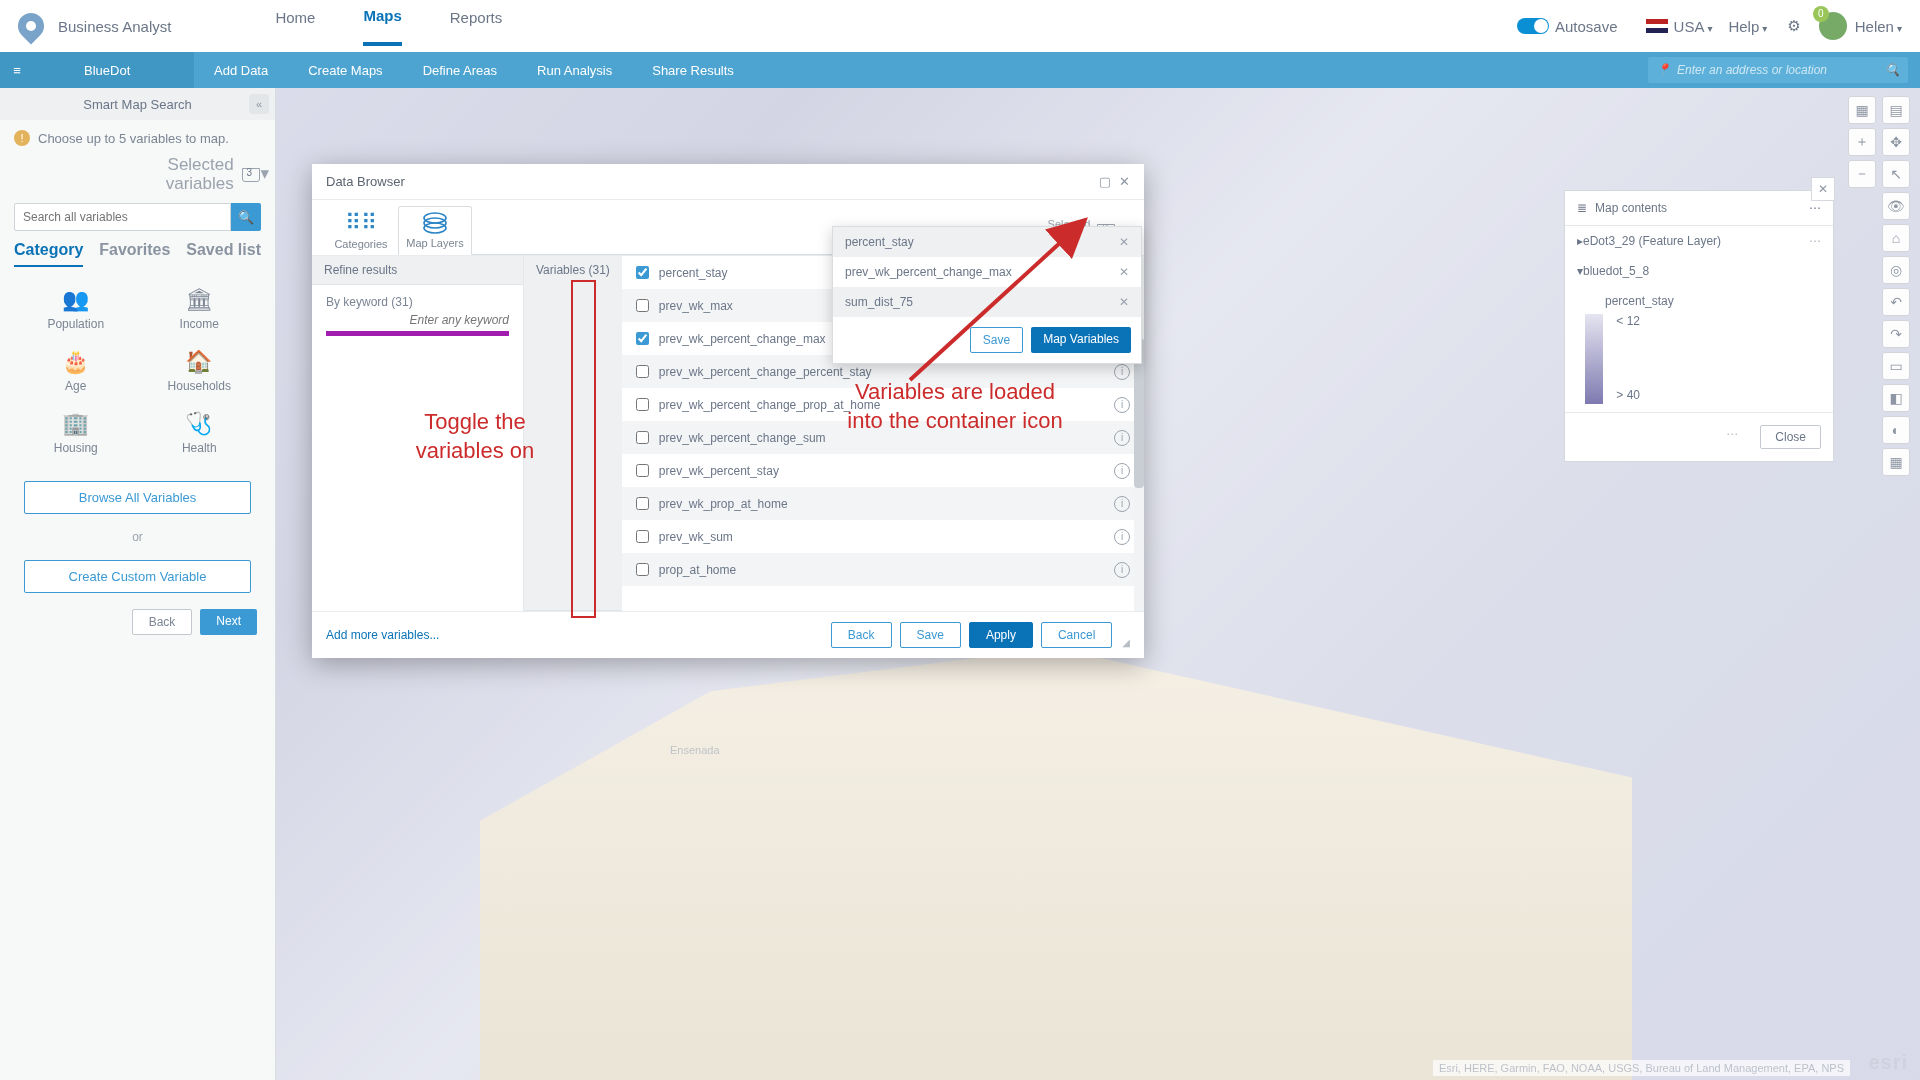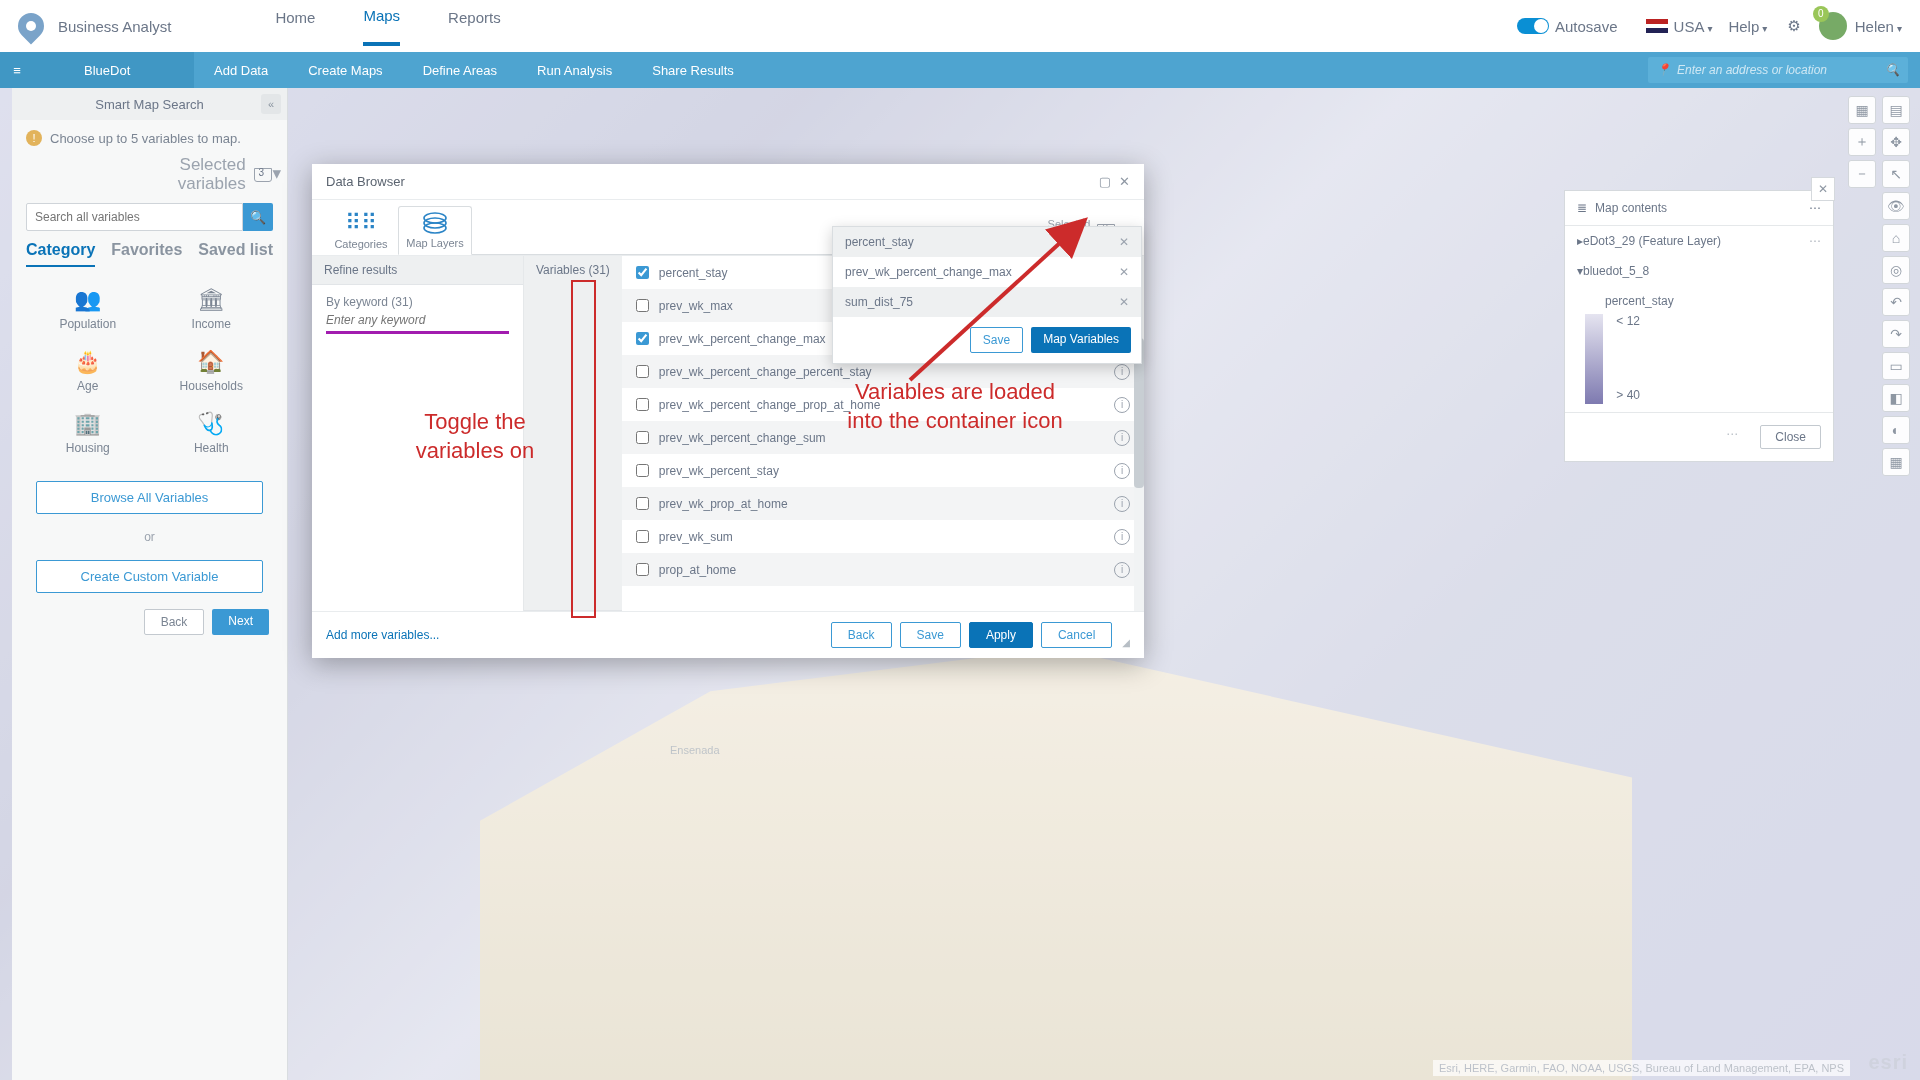--- a/index.html
+++ b/index.html
@@ -10,39 +10,39 @@
 .map-bg::after{content:"";position:absolute;left:25%;top:60%;width:60%;height:40%;background:linear-gradient(180deg,#e8dcc4 0%, #d0c4a4 100%); clip-path: polygon(0 40%, 20% 10%, 50% 0, 100% 30%, 100% 100%, 0 100%);}
 
 
 .dim { position:absolute; inset:0; background:rgba(255,255,255,0.55); }
 
 
 .hdr { position:absolute; top:0; left:0; right:0; height:52px; background:#fff; display:flex; align-items:center; padding:0 18px; color:#6b7688; font-size:15px; }
 .hdr .logo { width:26px; height:26px; background:#7aa3c9; border-radius:50% 50% 50% 0; transform:rotate(-45deg); display:flex;align-items:center;justify-content:center; margin-right:14px;}
 .hdr .logo::after{content:"";width:10px;height:10px;background:#fff;border-radius:50%;}
 .hdr .navitem { margin:0 24px; cursor:pointer; padding-bottom:18px; }
-.hdr .navitem.active { color:#0a73b7; border-bottom:4px solid #0a73b7; }
+.hdr .navitem.active { color:#0a73b7; border-bottom:4px solid #0a73b7;font-weight:bold; }
 .hdr .sp { flex:1; }
 .hdr .toggle { width:32px; height:16px; background:#0a8fd4; border-radius:8px; position:relative; margin-right:6px;}
 .hdr .toggle::after{content:"";position:absolute;right:1px;top:1px;width:14px;height:14px;background:#fff;border-radius:50%;}
 .hdr .flag{width:22px;height:14px;background:linear-gradient(#b22 0 33%, #fff 33% 66%, #225 66%);margin:0 6px;}
 .hdr .avatar{width:28px;height:28px;border-radius:50%;background:#7a6;position:relative;margin-left:10px;}
 .hdr .avatar::before{content:"0";position:absolute;top:-6px;left:-6px;width:16px;height:16px;background:#9ac659;border-radius:50%;font-size:10px;color:#fff;text-align:center;line-height:16px;}
 .hdr .caret::after{content:"▾";font-size:10px;margin-left:3px;}
 
 
 .ribbon { position:absolute; top:52px; left:0; right:0; height:36px; background:#4ea4d0; display:flex; align-items:center; color:#fff; font-size:13px; }
 .ribbon .rbtn { padding:0 20px; cursor:pointer; }
 .ribbon .title { background:#4097c4; height:100%; display:flex; align-items:center; padding:0 30px 0 50px; min-width:160px; }
 .ribbon .ham{width:34px;height:100%;display:flex;align-items:center;justify-content:center;background:#4097c4;}
 .ribbon .search { margin-left:auto; margin-right:12px; display:flex; align-items:center; background:#5cb0d9; border-radius:2px; height:26px; width:260px; padding:0 8px; color:#cfe8f4; font-size:12px; font-style:italic;}
 .ribbon .search .s-ico{margin-left:auto;}
 
 
-.leftpanel { position:absolute; top:88px; left:12px; width:276px; bottom:0; background:#f7f8f8; border-right:1px solid #d9dde0; font-size:13px; color:#5b6470; padding:0; }
+.leftpanel { position:absolute; top:88px; left:0; width:276px; bottom:0; background:#f7f8f8; border-right:1px solid #d9dde0; font-size:13px; color:#5b6470; padding:0; }
 .leftpanel .lp-title{background:#eef0f1;height:32px;display:flex;align-items:center;justify-content:center;color:#6b7688;font-size:13px; position:relative;}
 .leftpanel .lp-title .coll{position:absolute;right:6px;top:6px;width:20px;height:20px;background:#e3e6e8;border-radius:3px;display:flex;align-items:center;justify-content:center;font-size:11px;color:#8a94a0;}
 .leftpanel .hint{display:flex;align-items:center;padding:10px 14px;color:#7b8593;}
 .leftpanel .hint .dot{width:16px;height:16px;border-radius:50%;background:#e2b35b;color:#fff;font-size:11px;text-align:center;line-height:16px;margin-right:8px;}
 .leftpanel .selvar{font-size:17px;color:#9ba3ae; text-align:right; padding:0 6px 6px; line-height:1.1;}
 .leftpanel .selvar .cart{display:inline-block;width:18px;height:14px;border:1px solid #9ba3ae;border-radius:0 0 3px 3px;position:relative;margin-left:4px;vertical-align:middle;}
 .leftpanel .selvar .cart::after{content:"3";position:absolute;top:-2px;left:3px;font-size:10px;color:#6b7688;}
 .leftpanel .srch{display:flex;padding:4px 14px 10px;gap:0;}
 .leftpanel .srch input{flex:1;height:28px;border:1px solid #cfd4d9;border-radius:2px 0 0 2px;padding:0 8px;font-size:12px;color:#9ba3ae;}
 .leftpanel .srch .go{width:30px;height:28px;background:#3b99d4;border-radius:0 2px 2px 0;display:flex;align-items:center;justify-content:center;color:#fff;}
@@ -81,21 +81,21 @@
 .modal .m-tabs{display:flex;align-items:flex-end;padding:6px 12px 0;gap:0;}
 .modal .m-tabs .tcard{width:74px;text-align:center;font-size:11px;color:#7b8593;padding-bottom:5px;}
 .modal .m-tabs .tcard .ticon{height:30px;display:flex;align-items:center;justify-content:center;font-size:22px;color:#2a84c6;}
 .modal .m-tabs .tcard.active{border:1px solid #d9dde0;border-bottom:1px solid #fff;background:#fff;border-radius:3px 3px 0 0;}
 .modal .m-tabs .tline{flex:1;border-bottom:1px solid #d9dde0;align-self:flex-end;height:1px;}
 .modal .m-tabs .selvar2{align-self:center;font-size:11px;color:#9ba3ae;text-align:right;line-height:1.1;margin-right:8px;}
 .modal .m-body{flex:1;display:flex;min-height:0;border-top:1px solid #e9ecee;}
 .modal .refine{width:212px;border-right:1px solid #e5e8ea;}
 .modal .refine .hd, .modal .vars .hd{background:#eef0f1;padding:7px 12px;font-size:12px;color:#6b7688;border-bottom:1px solid #e2e5e8;}
 .modal .refine .kw{padding:10px 14px;font-size:12px;color:#7b8593;}
-.modal .refine input{width:100%;border:none;border-bottom:3px solid #a21caf;font-size:12px;font-style:italic;padding:4px 0;color:#9ba3ae;outline:none;}
+.modal .refine input{width:100%;border:none;border-bottom:5px solid #a21caf;font-size:12px;font-style:italic;padding:4px 0;color:#9ba3ae;outline:none;text-align:right;}
 .modal .vars{flex:1;display:flex;min-height:0;}
 .modal .vars .list{flex:1;overflow:hidden;position:relative;}
 .modal .vars .row{display:flex;align-items:center;height:33px;padding:0 14px;font-size:12px;color:#6b7688;}
 .modal .vars .row:nth-child(even){background:#f3f4f5;}
 .modal .vars .row input[type=checkbox]{width:13px;height:13px;margin-right:10px;accent-color:#3b99d4;}
 .modal .vars .row .info{margin-left:auto;width:16px;height:16px;border:1.4px solid #9ba3ae;border-radius:50%;font-size:10px;text-align:center;line-height:13px;color:#9ba3ae;}
 .modal .vars .scrollbar{position:absolute;right:0;top:0;bottom:0;width:10px;background:#f1f3f4;}
 .modal .vars .scrollbar .thumb{position:absolute;right:0;top:82px;width:10px;height:150px;background:#c8ced3;border-radius:4px;}
 .modal .m-foot{border-top:1px solid #e9ecee;padding:10px 14px;display:flex;align-items:center;}
 .modal .m-foot .link{color:#0a73b7;font-size:12px;}

